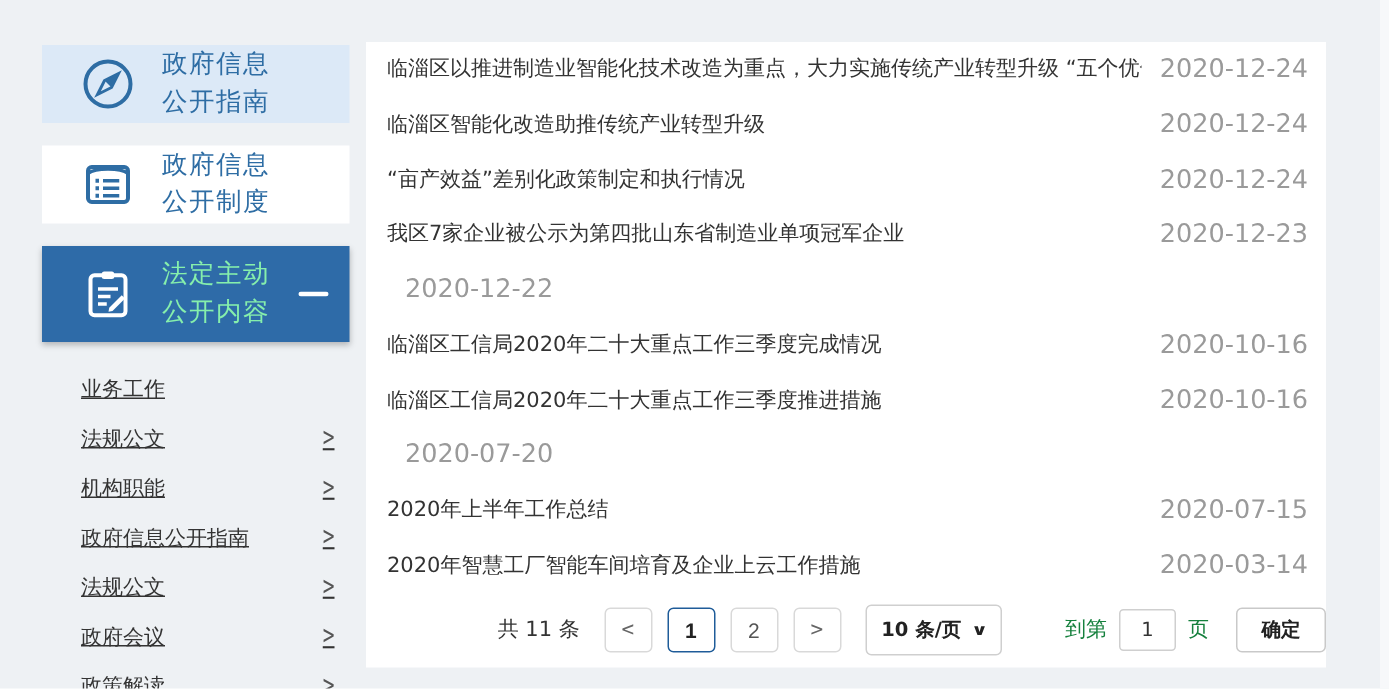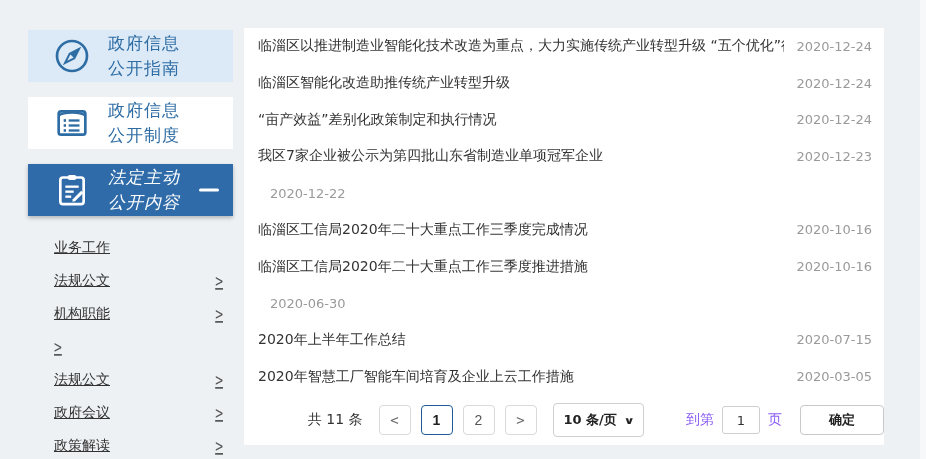--- a/index.html
+++ b/index.html
@@ -15,21 +15,21 @@
   .sidebar { position: absolute; left: 28px; top: 30px; width: 205px; }
   .big-item {
     display: flex; align-items: center;
     height: 52px; margin-bottom: 15px;
     padding-left: 22px; cursor: pointer;
   }
   .big-item .big-icon { width: 44px; height: 44px; display: flex; align-items: center; justify-content: center; margin-right: 14px; flex: 0 0 auto; }
   .big-label { font-size: 17px; line-height: 25px; letter-spacing: 1px; }
   .item-guide  { background: #dce9f7; color: #2e6da4; }
   .item-system { background: #ffffff; color: #2e6da4; }
-  .item-active { background: #2e6ba8; color: #ffffff; height: 52px; box-shadow: 0 2px 4px rgba(0,0,0,.25); position: relative; font-style: italic; }
+  .item-active { background: #2e6ba8; color: #86efac; height: 64px; box-shadow: 0 2px 4px rgba(0,0,0,.25); position: relative; }
   .collapse-dash {
     position: absolute; right: 14px; top: 50%; transform: translateY(-50%);
     width: 20px; height: 3px; background: #ffffff; border-radius: 2px;
   }
 
   .menu-list { margin-top: 6px; }
   .menu-item {
     height: 33px; display: flex; align-items: center; justify-content: space-between;
     padding: 0 10px 0 26px; cursor: pointer;
     font-size: 14px; color: #333333; text-decoration: underline;
@@ -40,21 +40,21 @@
   .panel {
     position: absolute; left: 244px; top: 28px; width: 640px; height: 417px;
     background: #ffffff;
   }
   .rows { height: 367px; display: flex; flex-direction: column; }
   .row {
     flex: 1; display: flex; align-items: center; justify-content: space-between;
     padding: 0 12px 0 14px; cursor: pointer;
   }
   .row .title { font-size: 14px; color: #333333; white-space: nowrap; overflow: hidden; }
-  .row .date  { font-size: 13px; color: #9a9a9a; margin-left: 12px; flex: 0 0 auto; }
+  .row .date  { font-size: 17px; color: #9a9a9a; margin-left: 12px; flex: 0 0 auto; }
 
   
   .pager {
     height: 50px; display: flex; align-items: center; padding-left: 14px;
     font-size: 14px; color: #333; justify-content: flex-end;
   }
   .pager .total { margin-right: 16px; }
   .pg-btn {
     width: 32px; height: 30px; margin-right: 10px;
     border: 1px solid #d9d9d9; border-radius: 4px; background: #fff;
@@ -63,28 +63,28 @@
   }
   .pg-btn.arrow { font-family: "DejaVu Sans Mono", monospace; color: #666; }
   .pg-btn.current { border-color: #1f5c99; color: #222; font-weight: bold; }
   .size-select {
     height: 30px; margin-left: 6px; margin-right: 34px; padding: 16px 10px;
     border: 1px solid #cfcfcf; border-radius: 4px; background: #fff;
     display: flex; align-items: center; gap: 8px;
     font-size: 13px; font-weight: bold; color: #222; cursor: pointer;
   }
   .size-select .caret { font-size: 10px; color: #222; transform: scaleX(1.4); }
-  .goto-label { color: #8b5cf6; margin: 16px 8px; }
+  .goto-label { color: #15803d; margin: 16px 8px; }
   .goto-input {
     width: 38px; height: 28px; border: 1px solid #cfcfcf; border-radius: 3px;
     text-align: center; font-size: 13px; color: #333;
     font-family: "DejaVu Sans", sans-serif;
   }
   .confirm-btn {
-    height: 30px; margin-left: 10px; padding: 0 28px;
+    height: 30px; margin-left: 10px; padding: 0 16px;
     border: 1px solid #c9c9c9; border-radius: 4px; background: #fff;
     font-size: 13px; font-weight: bold; color: #222; cursor: pointer;
     font-family: "DejaVu Sans", sans-serif;
   }
 
   .right-sliver { position: absolute; right: 0; top: 0; width: 6px; height: 100%; background: #f7f8fa; }
 </style>
 </head>
 <body>
 
@@ -148,20 +148,21 @@
     </div>
     <div class="menu-item">
       <span>法规公文</span>
       <span class="chevron">&gt;</span>
     </div>
     <div class="menu-item">
       <span>机构职能</span>
       <span class="chevron">&gt;</span>
     </div>
     <div class="menu-item">
+      <span>政府信息公开指南</span>
       <span class="chevron">&gt;</span>
     </div>
     <div class="menu-item">
       <span>法规公文</span>
       <span class="chevron">&gt;</span>
     </div>
     <div class="menu-item">
       <span>政府会议</span>
       <span class="chevron">&gt;</span>
     </div>
@@ -196,29 +197,29 @@
     </div>
     <div class="row">
       <span class="title">临淄区工信局2020年二十大重点工作三季度完成情况</span>
       <span class="date">2020-10-16</span>
     </div>
     <div class="row">
       <span class="title">临淄区工信局2020年二十大重点工作三季度推进措施</span>
       <span class="date">2020-10-16</span>
     </div>
     <div class="row">
-      <span class="date">2020-06-30</span>
+      <span class="date">2020-07-20</span>
     </div>
     <div class="row">
       <span class="title">2020年上半年工作总结</span>
       <span class="date">2020-07-15</span>
     </div>
     <div class="row">
       <span class="title">2020年智慧工厂智能车间培育及企业上云工作措施</span>
-      <span class="date">2020-03-05</span>
+      <span class="date">2020-03-14</span>
     </div>
 
   </div>
 
   <div class="pager">
     <span class="total">共 11 条</span>
 
     <button class="pg-btn arrow">&lt;</button>
     <button class="pg-btn current">1</button>
     <button class="pg-btn">2</button>

